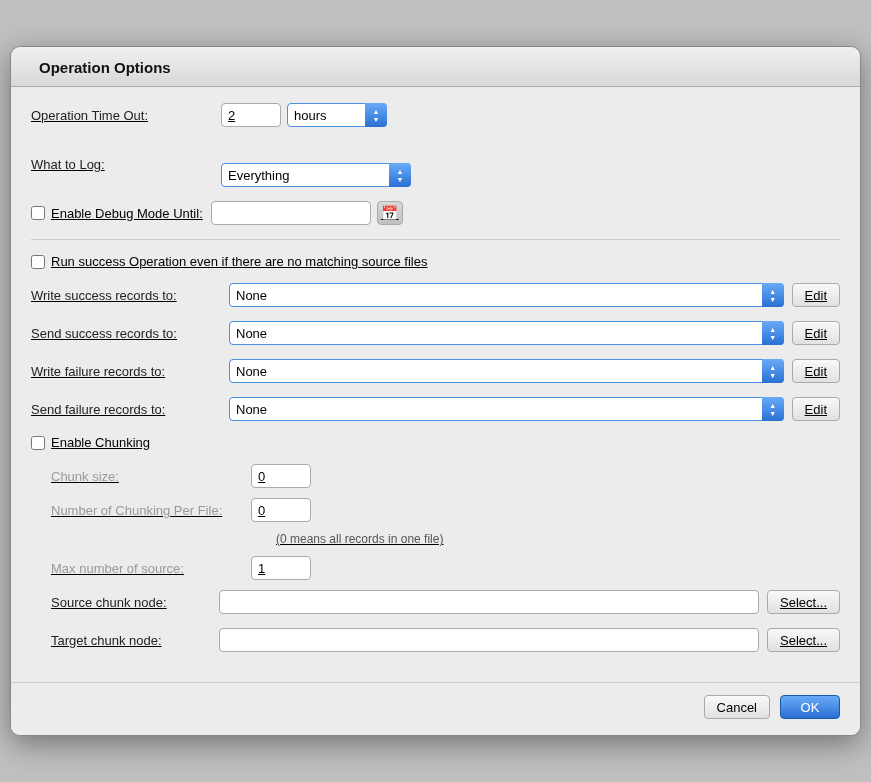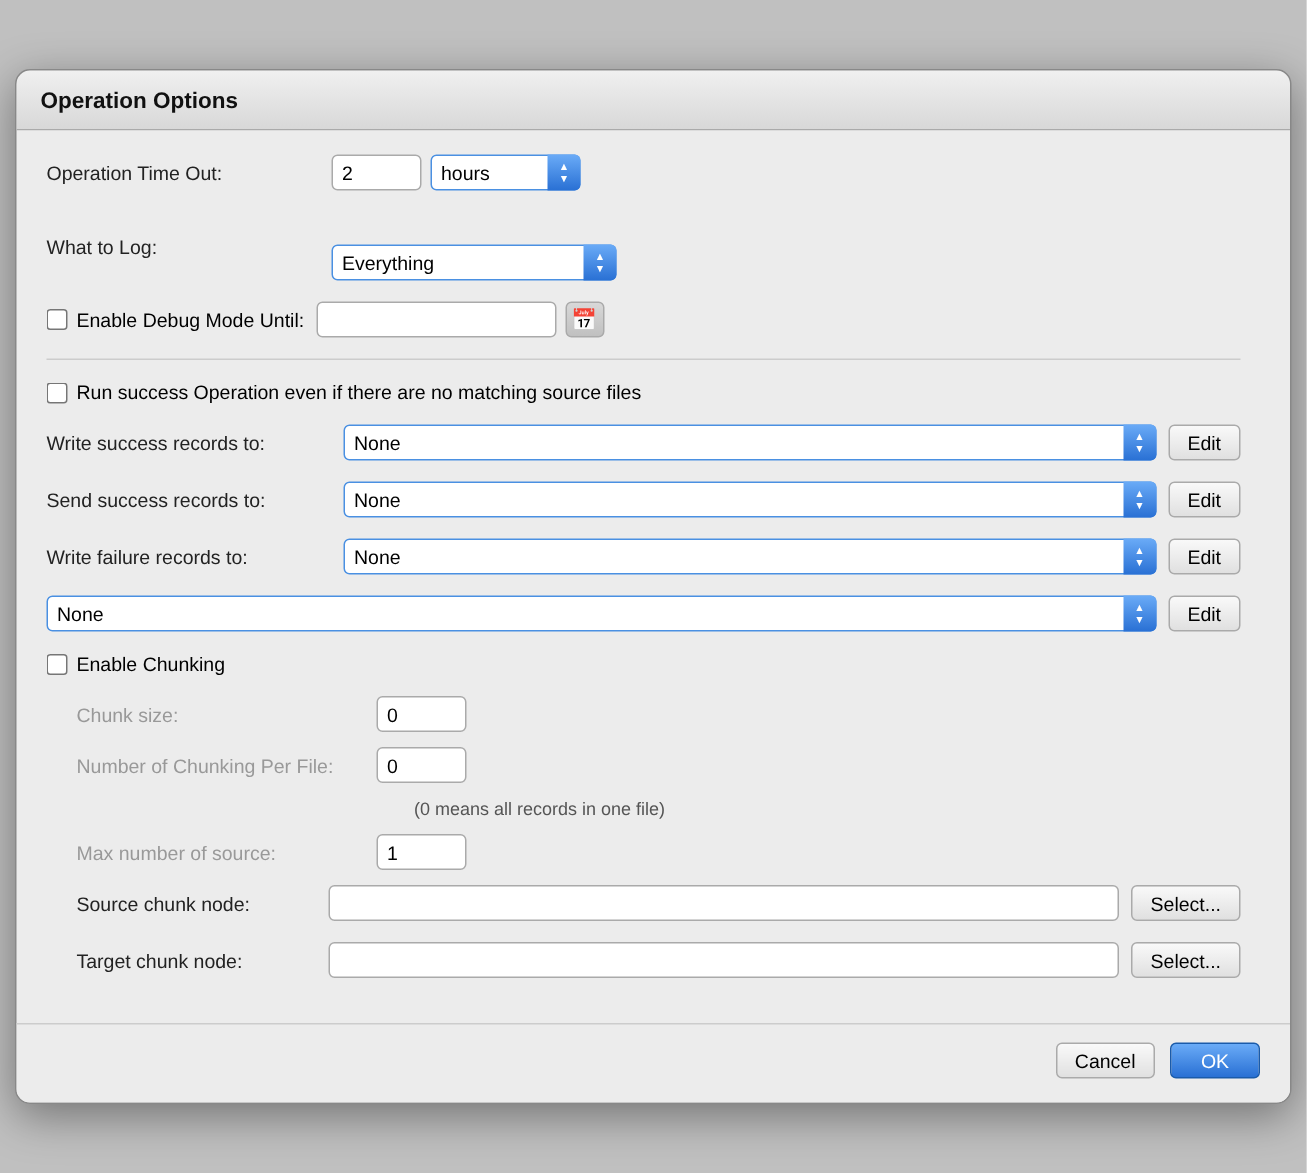--- a/index.html
+++ b/index.html
@@ -17,30 +17,31 @@
       border: 1px solid #888;
       border-radius: 10px;
       box-shadow: 0 8px 30px rgba(0,0,0,0.4);
       width: 851px;
       padding: 0;
       overflow: hidden;
     }
     .dialog-title-bar {
       background: linear-gradient(to bottom, #f0f0f0, #d8d8d8);
       border-bottom: 1px solid #aaa;
-      padding: 12px 16px 10px 16px;
+      padding: 12px 16px 10px 28px;
       border-radius: 10px 10px 0 0;
     }
     .dialog-title {
       font-size: 15px;
       font-weight: bold;
       color: #111;
     }
     .dialog-body {
-      padding: 16px 33px 16px 20px;
+      padding: 16px 20px 16px 20px;
+      text-decoration: underline;
     }
     .form-row {
       display: flex;
       align-items: center;
       margin-bottom: 14px;
     }
     .form-label {
       color: #222;
       white-space: nowrap;
       min-width: 190px;
@@ -298,20 +299,21 @@
       <div class="select-none-wrapper">
         <select>
           <option>None</option>
         </select>
         <div class="select-arrow"></div>
       </div>
       <button class="btn">Edit</button>
     </div>
 
     <div class="row-records">
+      <span class="form-label">Send failure records to:</span>
       <div class="select-none-wrapper">
         <select>
           <option>None</option>
         </select>
         <div class="select-arrow"></div>
       </div>
       <button class="btn">Edit</button>
     </div>
 
     <div class="chunking-section">

